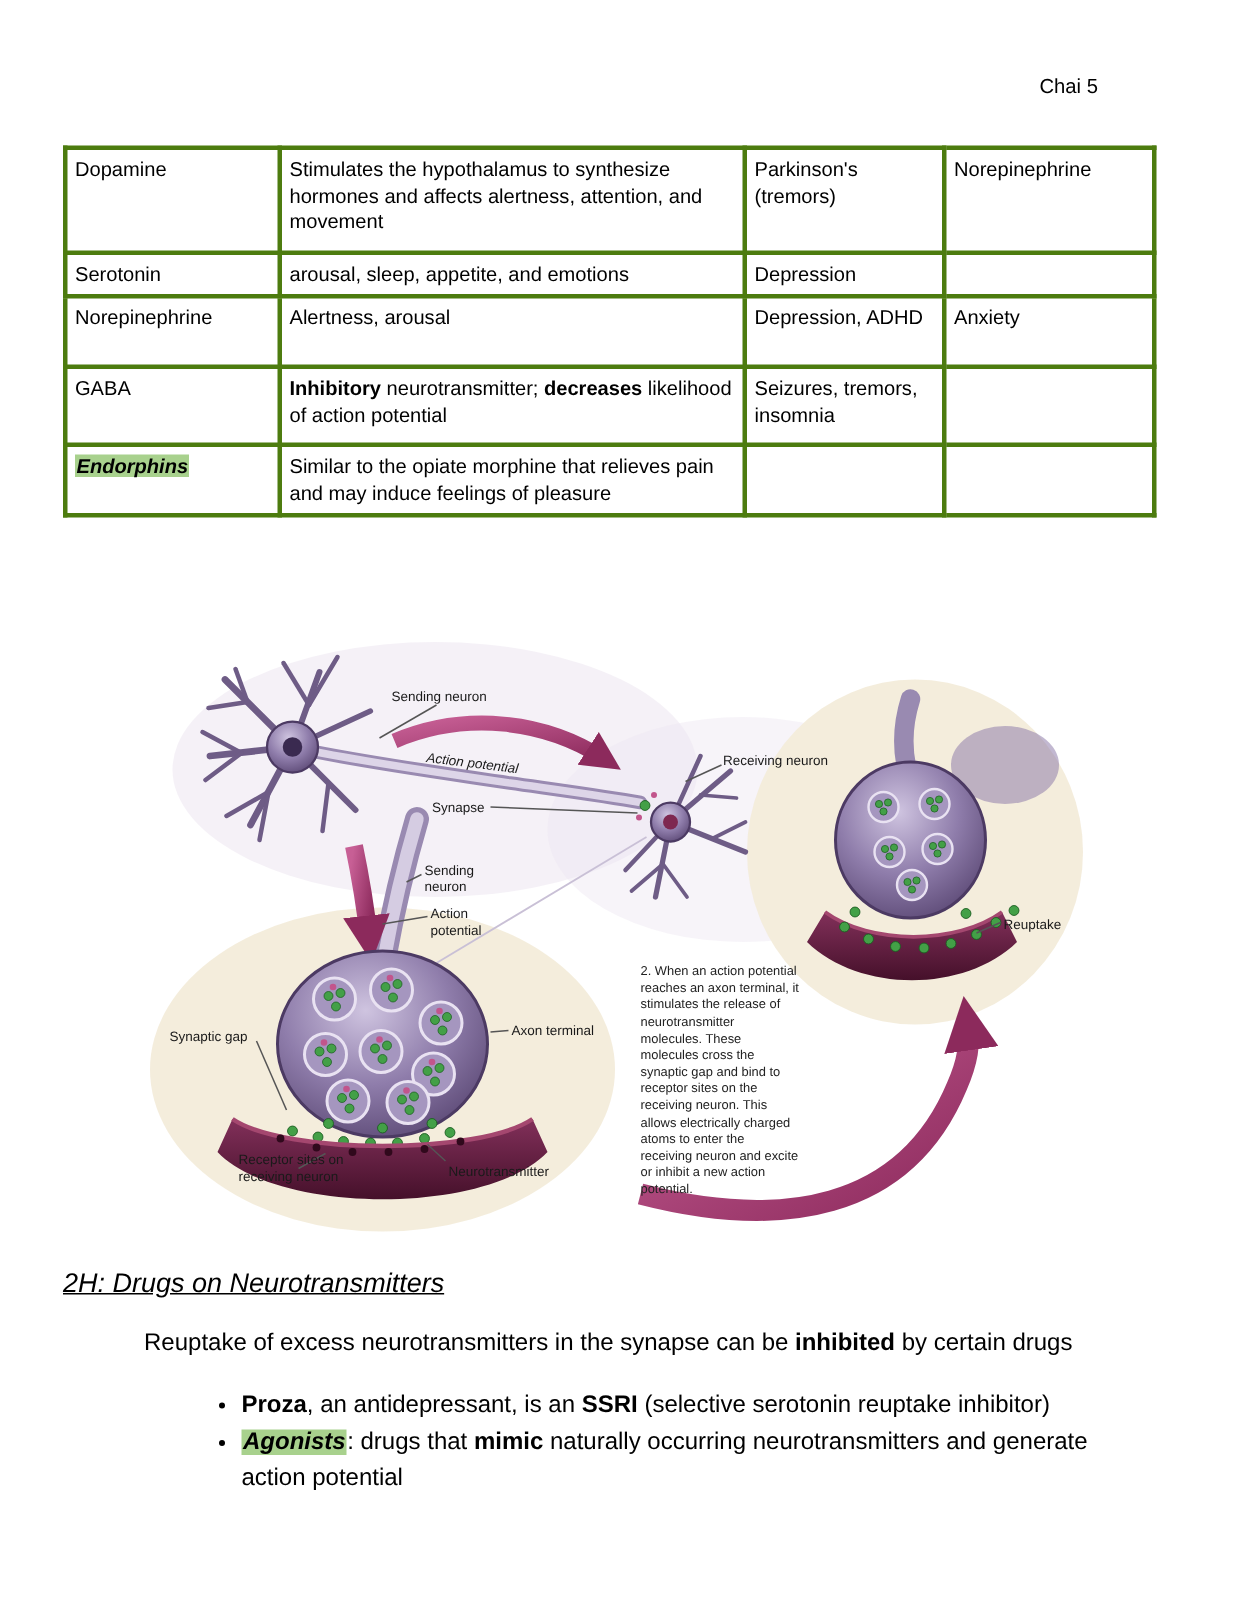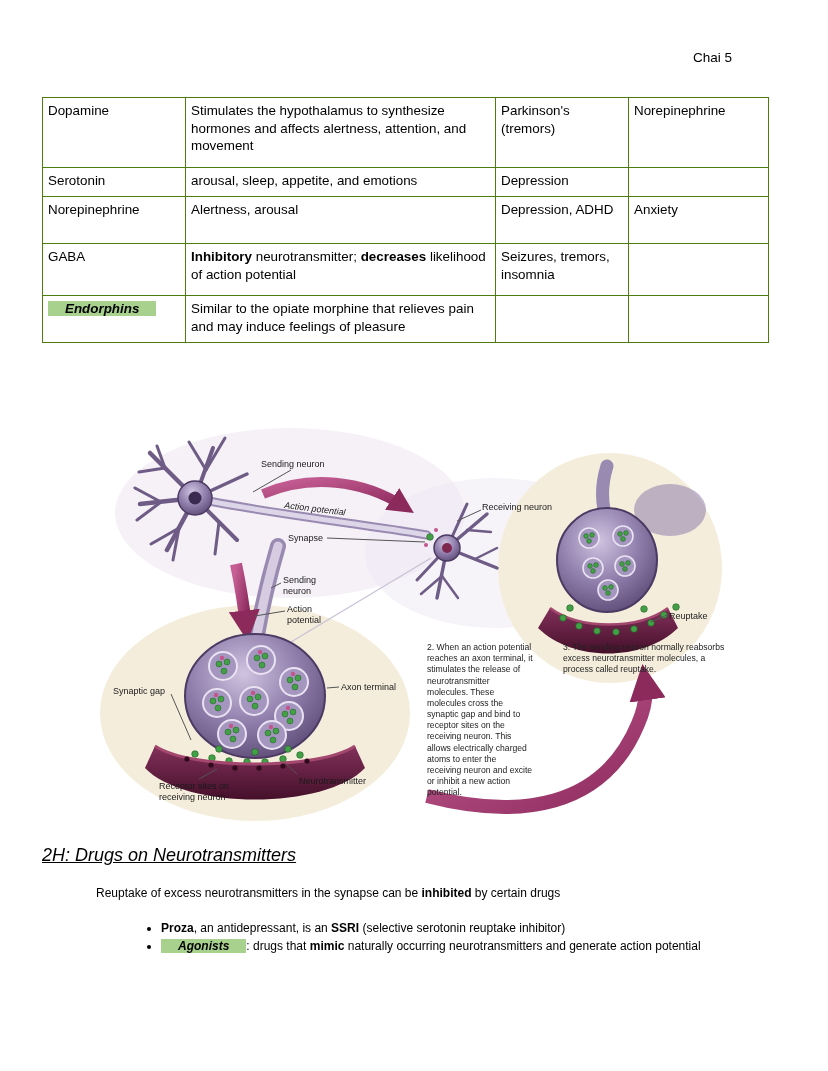--- a/index.html
+++ b/index.html
@@ -3,42 +3,42 @@
 <meta charset="utf-8">
 <style>
   html,body{margin:0;padding:0}
   body{
     width:828px;height:1071px;position:relative;overflow:hidden;
     background:#ffffff;color:#000;
     font-family:"Liberation Sans", sans-serif;
   }
   .b{font-weight:bold}
   .i{font-style:italic}
-  .hl{background:var(--hl,#a8d18d);padding:0 17px}
+  .hl{background:var(--hl,#a8d18d);padding:0 1px}
 
   .page-header{position:absolute;top:50px;right:96px;font-size:13.5px}
 
   table.nt{
     position:absolute;top:97px;left:42px;width:726px;
     border-collapse:collapse;table-layout:fixed;
     font-size:13.4px;line-height:1.32;
   }
-  .nt td{border:1px solid #4d7c0f;vertical-align:top;padding:4px 6px 4px 5px;overflow:hidden}
+  .nt td{border:3px solid #4d7c0f;vertical-align:top;padding:4px 6px 4px 5px;overflow:hidden}
 
   .diagram{position:absolute;top:418px;left:95px;width:650px;height:405px}
   .diagram svg{position:absolute;left:0;top:0}
   .dlabel{position:absolute;font-size:9px;line-height:1.18;color:#1a1a1a}
   .dstep{position:absolute;font-size:8.6px;line-height:1.3;color:#222}
   .rot{transform:rotate(7deg);transform-origin:left top;font-style:italic}
 
   .section-heading{
     position:absolute;top:845px;left:42px;
     font-size:18px;font-style:italic;text-decoration:underline;
   }
-  .content{position:absolute;top:884px;left:96px;width:672px;font-size:12px;line-height:1.55}
+  .content{position:absolute;top:884px;left:96px;width:672px;font-size:16px;line-height:1.55}
   .content p{margin:0}
   .content ul{margin:16px;padding-left:49px;list-style:disc}
 </style>
 </head>
 <body style="--hl: #a8d18d;">
 
 <div class="page-header">Chai 5</div>
 
 <table class="nt">
   <colgroup>
@@ -241,32 +241,31 @@
       <path d="M190,193 L160,198"></path>
       <path d="M76,276 L96,322"></path>
       <path d="M244,269 L232,270"></path>
       <path d="M104,361 L122,351"></path>
       <path d="M202,356 L190,345"></path>
       <path d="M572,197 L556,204"></path>
     </g>
   </svg>
 
   <div class="dstep" style="left:332px;top:224px;width:106px">2. When an action potential reaches an axon terminal, it stimulates the release of neurotransmitter molecules. These molecules cross the synaptic gap and bind to receptor sites on the receiving neuron. This allows electrically charged atoms to enter the receiving neuron and excite or inhibit a new action potential.</div>
-  <div class="dstep" style="left:468px;top:224px;width:172px">3. The sending neuron normally reabsorbs excess neurotransmitter molecules, a process called reuptake.</div>
 
   <div class="dlabel" style="left:166px;top:41px">Sending neuron</div>
   <div class="dlabel rot" style="left:190px;top:82px">Action potential</div>
   <div class="dlabel" style="left:387px;top:84px">Receiving neuron</div>
   <div class="dlabel" style="left:193px;top:115px">Synapse</div>
   <div class="dlabel" style="left:188px;top:157px;width:50px">Sending neuron</div>
   <div class="dlabel" style="left:192px;top:186px;width:50px">Action potential</div>
   <div class="dlabel" style="left:18px;top:268px">Synaptic gap</div>
   <div class="dlabel" style="left:246px;top:264px">Axon terminal</div>
   <div class="dlabel" style="left:574px;top:193px">Reuptake</div>
-  <div class="dlabel" style="left:64px;top:363px;width:86px">Receptor sites on receiving neuron</div>
+  <div class="dlabel" style="left:64px;top:350px;width:86px">Receptor sites on receiving neuron</div>
   <div class="dlabel" style="left:204px;top:358px">Neurotransmitter</div>
 </div>
 
 <div class="section-heading">2H: Drugs on Neurotransmitters</div>
 
 <div class="content">
   <p><span>Reuptake of excess neurotransmitters in the synapse can be </span><span class="b">inhibited</span><span> by certain drugs</span></p>
   <ul>
     <li><span class="b">Proza</span><span>, an antidepressant, is an </span><span class="b">SSRI</span><span> (selective serotonin reuptake inhibitor)</span></li>
     <li><span class="b i hl">Agonists</span><span>: drugs that </span><span class="b">mimic</span><span> naturally occurring neurotransmitters and generate action potential</span></li>

